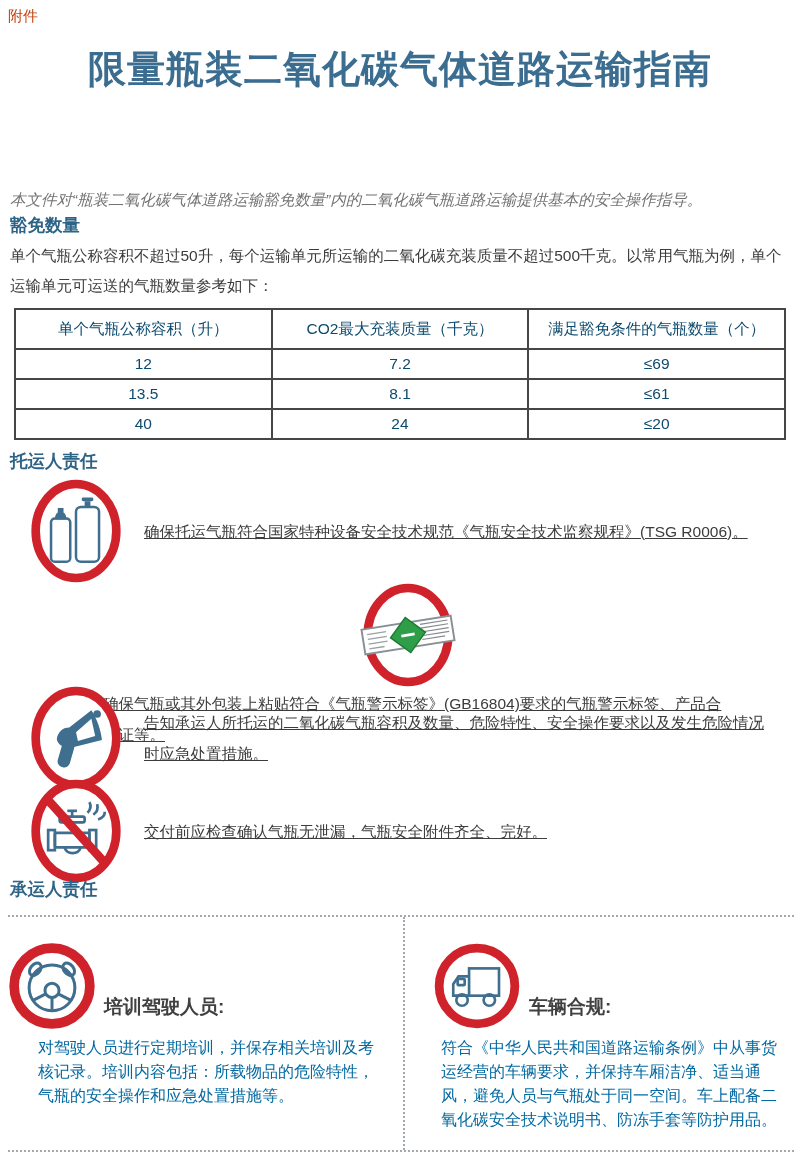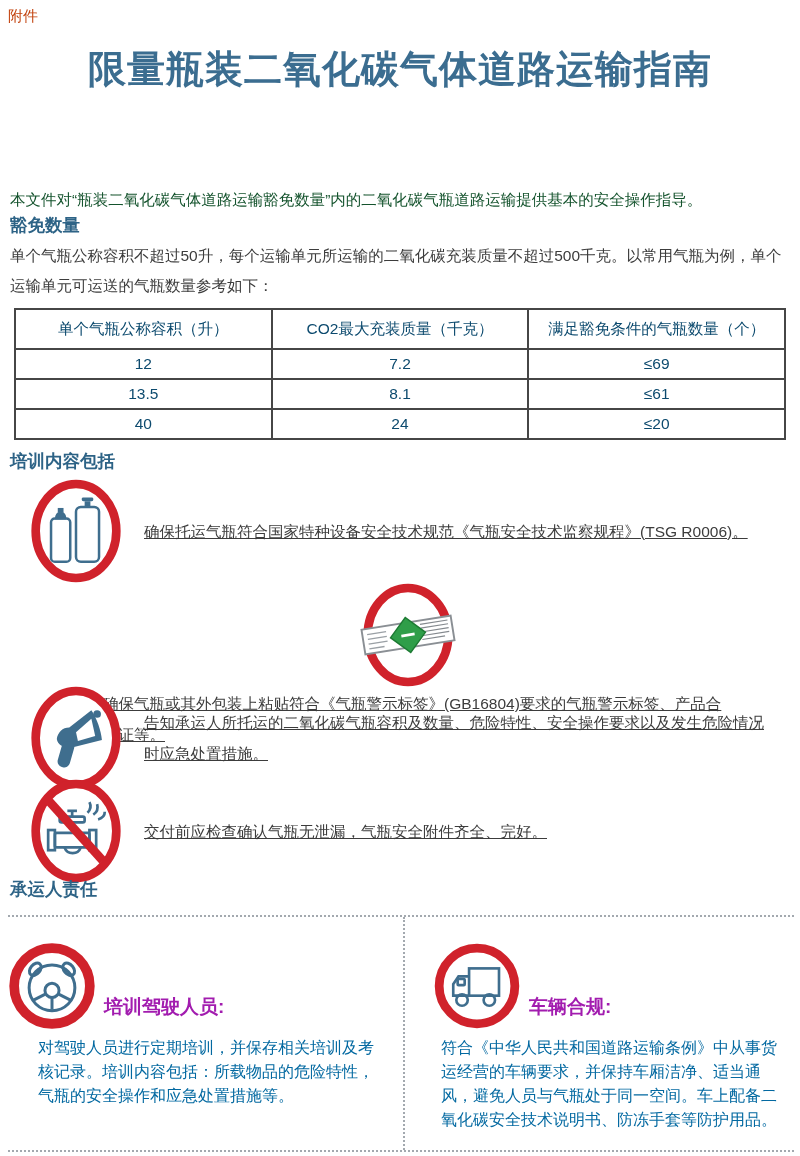--- a/index.html
+++ b/index.html
@@ -4,21 +4,21 @@
 <style>
   html,body { margin:0; padding:0; background:#ffffff; }
   body { width:800px; font-family:"Liberation Sans","DejaVu Sans",sans-serif; color:#3a3a3a; }
   .page { position:relative; width:800px; height:1156px; background:#fff; overflow:hidden; }
 
   .attachment { position:absolute; top:7px; left:8px; font-size:15px; color:#c2410c; }
 
   .title { position:absolute; top:44px; left:0; width:100%; text-align:center;
            font-size:38px; font-weight:bold; color:#3b6d90; letter-spacing:1px; }
 
-  .intro { position:absolute; top:188px; left:10px; width:782px; font-size:15.5px; line-height:23px; color:#14532d; }
+  .intro { position:absolute; top:188px; left:10px; width:782px; font-size:15.5px; line-height:23px; color:#737373;font-style:italic; }
 
   .h2 { position:absolute; left:10px; font-size:17.5px; font-weight:bold; color:#2d6386; }
   .h2-exempt  { top:213px; }
   .h2-shipper { top:449px; }
   .h2-carrier { top:877px; }
 
   .desc { position:absolute; top:241px; left:10px; width:782px; font-size:15.5px; line-height:30px; color:#3c3c3c; }
 
   table.limits { position:absolute; top:308px; left:14px; width:772px; border-collapse:collapse; table-layout:fixed; }
   table.limits th, table.limits td {
@@ -39,21 +39,21 @@
   .carrier-box { position:absolute; top:915px; left:8px; width:786px; height:233px;
                  border-top:2px dotted #a3a9af; border-bottom:2px dotted #a3a9af; }
   .carrier-divider { position:absolute; left:395px; top:0; height:100%;
                      border-left:2px dotted #a3a9af; }
   .car-col { position:absolute; top:0; height:100%; }
   .car-col-left  { left:0;   width:390px; }
   .car-col-right { left:413px; width:373px; }
   .car-head { display:flex; align-items:flex-end; margin-top:25px; }
   .car-head .icn { flex:0 0 88px; }
   .car-col-right .car-head { margin-left:12px; }
-  .car-label { font-size:19px; font-weight:bold; color:#a21caf; margin-left:8px; padding-bottom:10px; }
+  .car-label { font-size:19px; font-weight:bold; color:#404040; margin-left:8px; padding-bottom:10px; }
   .car-text { margin-top:6px; font-size:16px; line-height:24px; color:#0369a1; }
   .car-col-left  .car-text { margin-left:30px; width:350px; }
   .car-col-right .car-text { margin-left:20px; width:348px; }
 
   svg { display:block; }
 </style>
 </head>
 <body>
 
 <div class="page">
@@ -88,21 +88,21 @@
         <td>≤61</td>
       </tr>
       <tr>
         <td>40</td>
         <td>24</td>
         <td>≤20</td>
       </tr>
     </tbody>
   </table>
 
-  <div class="h2 h2-shipper">培训内容包括</div>
+  <div class="h2 h2-shipper">托运人责任</div>
 
   <div class="ship-item si-1">
     <span class="icn">
       <svg width="96" height="106" viewBox="0 0 100 110">
         <ellipse cx="50" cy="55" rx="42" ry="49" fill="#fff" stroke="#d0222b" stroke-width="9"></ellipse>
         <rect x="31" y="31" width="6" height="5" fill="#3f6e8e"></rect>
         <path d="M28 43 q0 -8 6 -8 q6 0 6 8 z" fill="#3f6e8e"></path>
         <rect x="24" y="42" width="20" height="45" rx="4" fill="none" stroke="#3f6e8e" stroke-width="2.6"></rect>
         <rect x="56" y="20" width="12" height="4" rx="1.5" fill="#3f6e8e"></rect>
         <rect x="59" y="24" width="6" height="6" fill="#3f6e8e"></rect>

